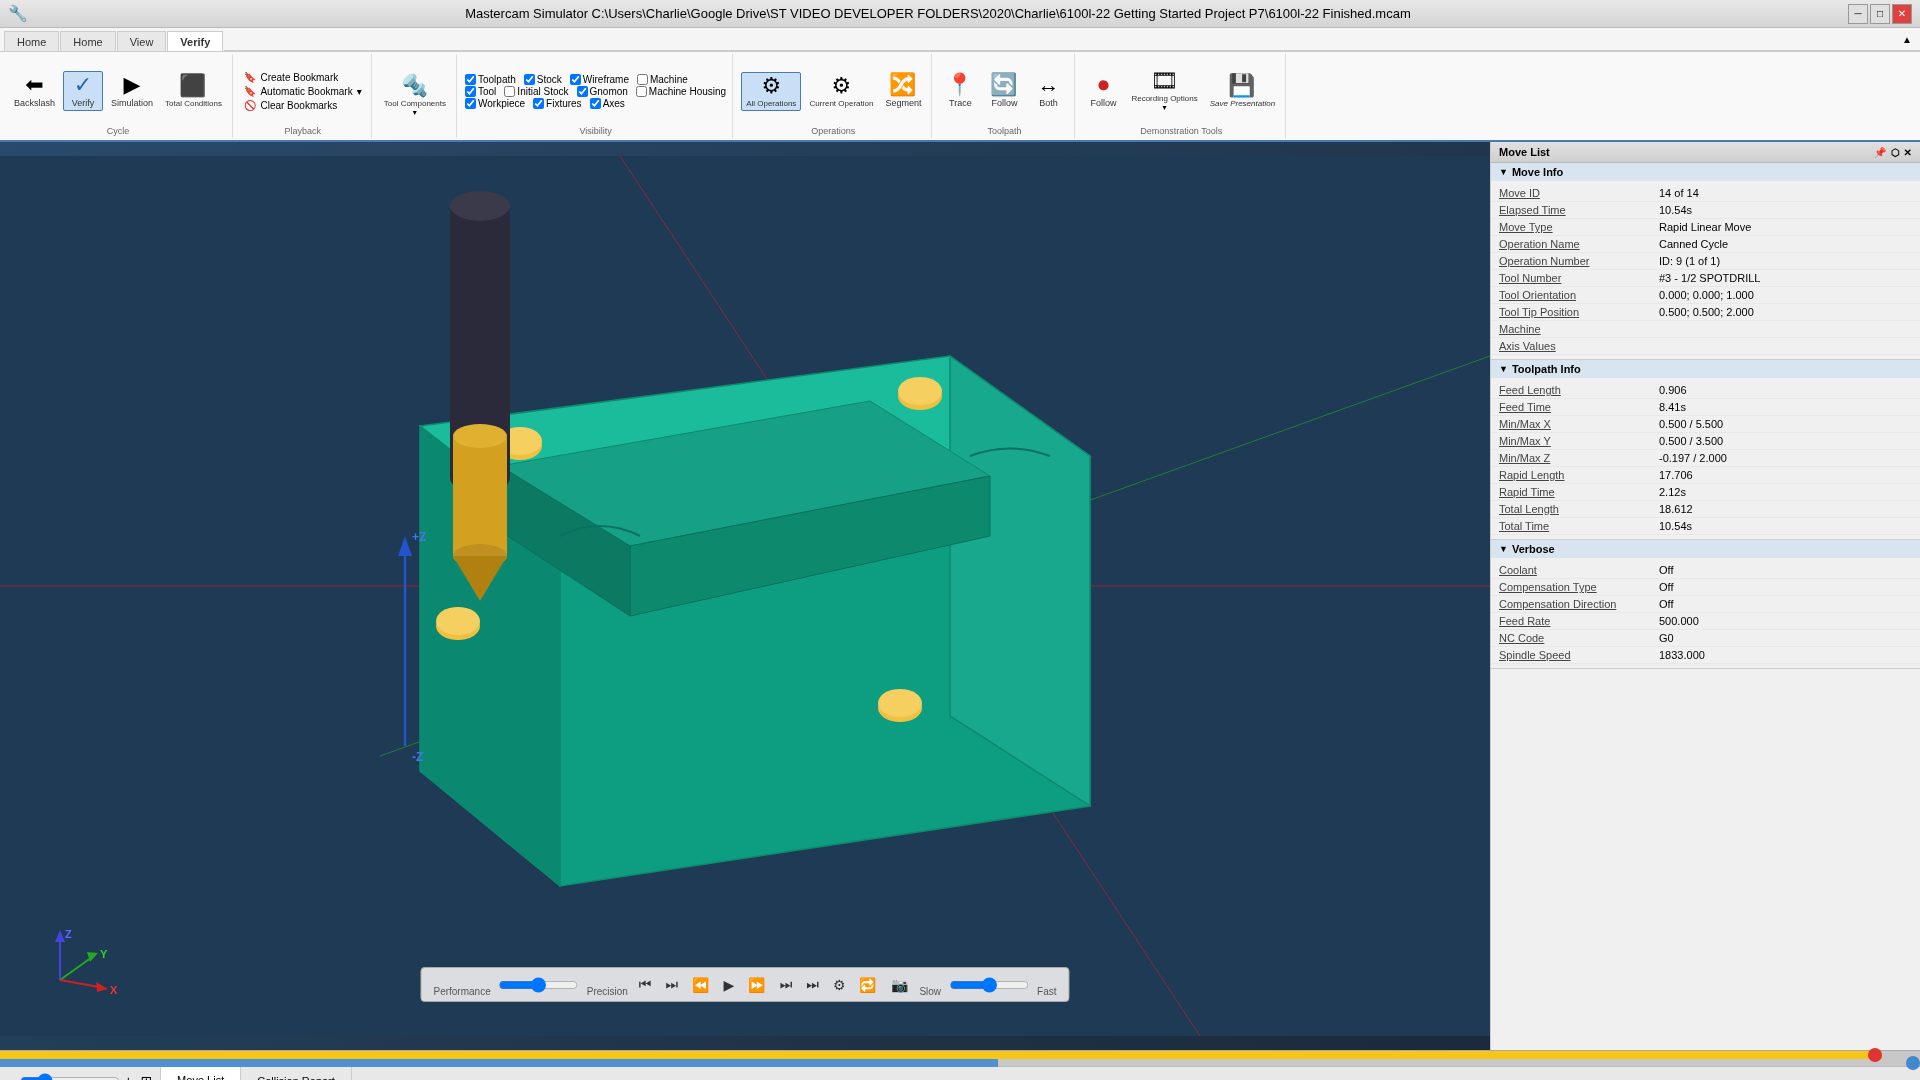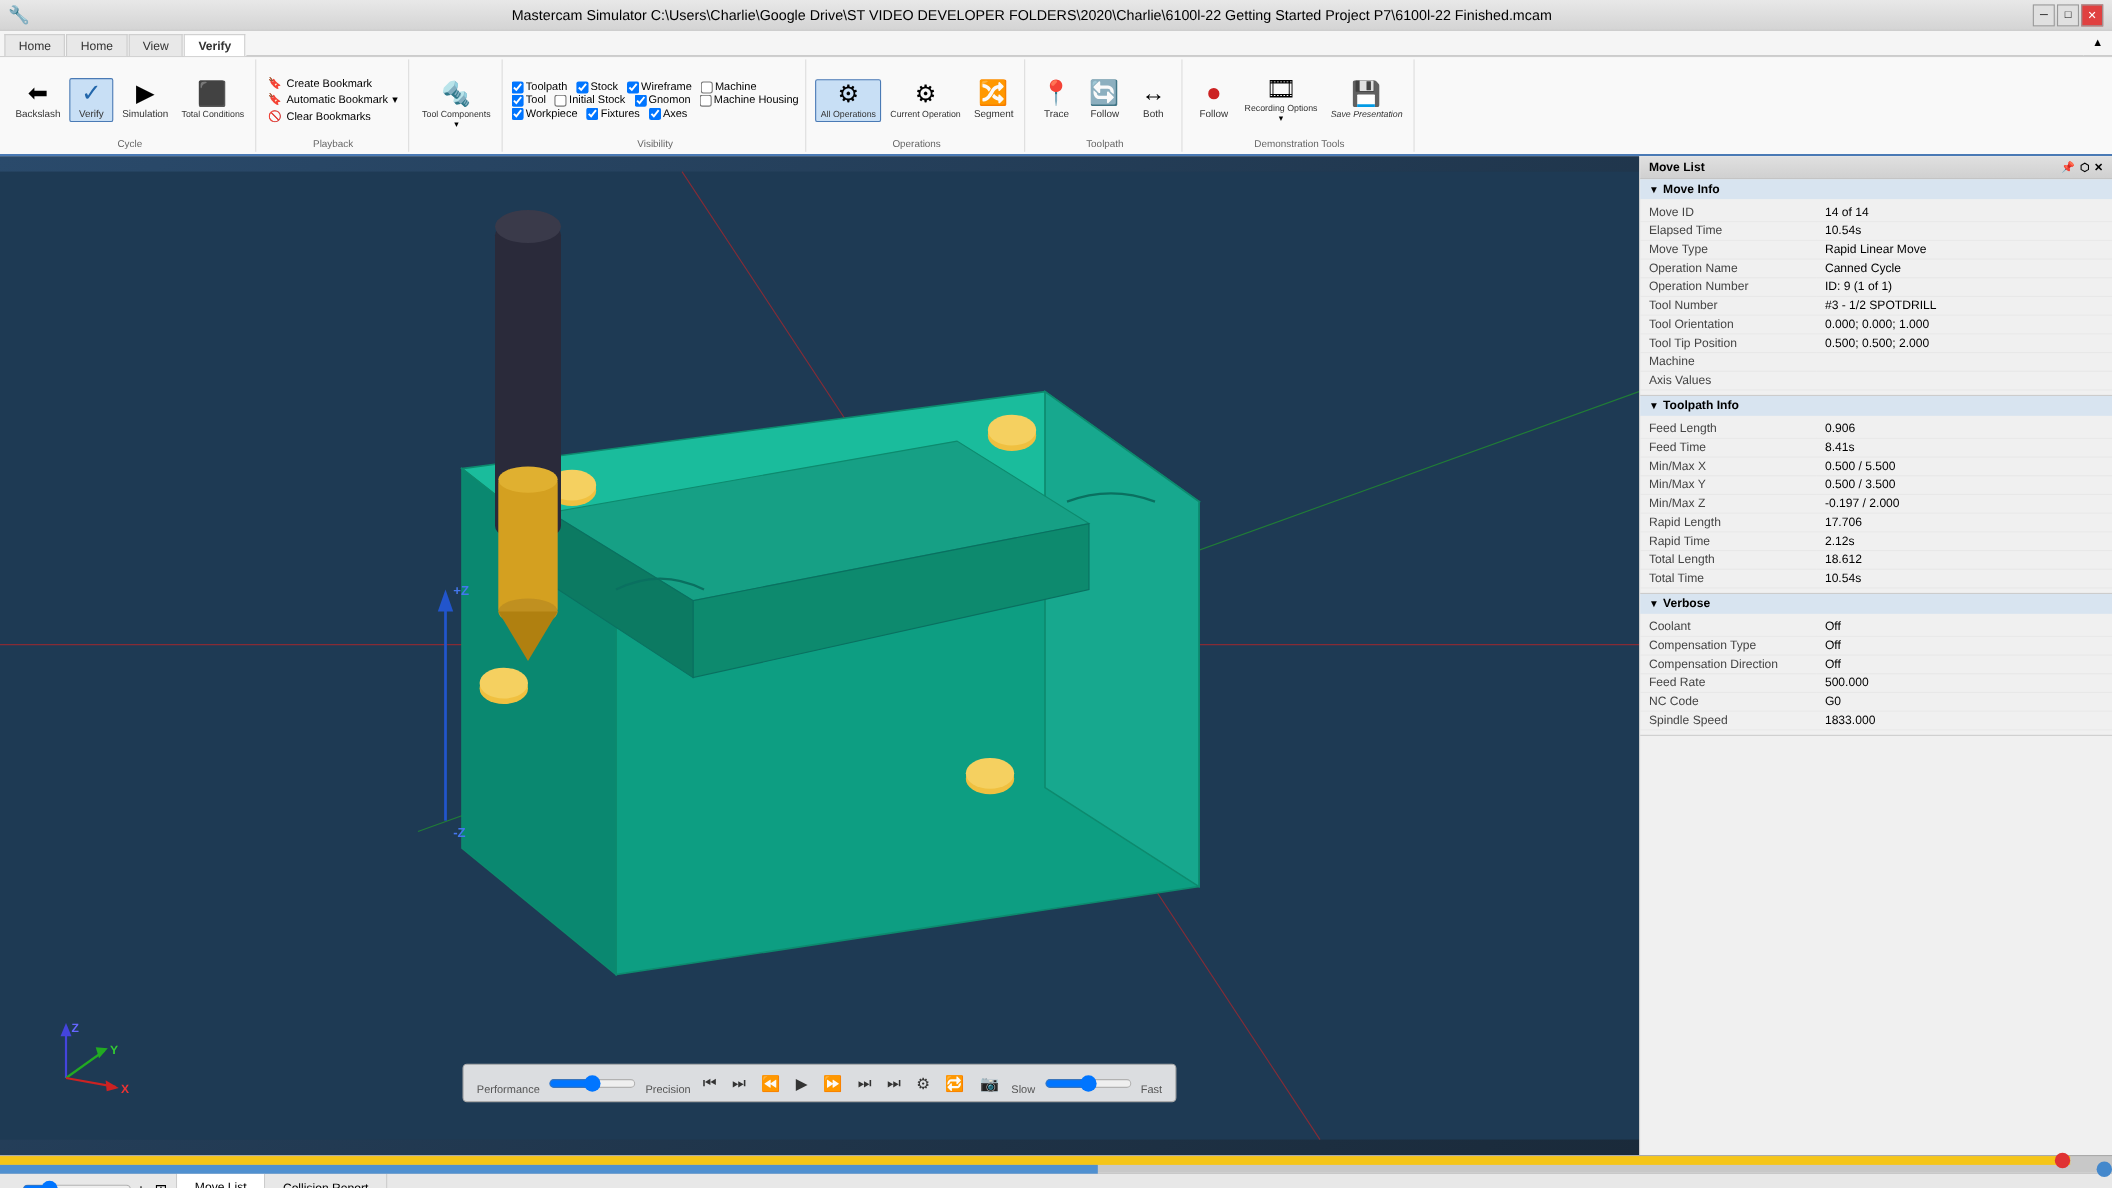--- a/index.html
+++ b/index.html
@@ -161,21 +161,21 @@
       display: flex;
       align-items: center;
       gap: 4px;
       cursor: pointer;
     }
     .section-header .arrow { font-size: 9px; }
 
     .prop-table { width: 100%; border-collapse: collapse; }
     .prop-table tr { border-bottom: 1px solid #e8e8e8; }
     .prop-table td { padding: 2px 8px; font-size: 11px; }
-    .prop-table td:first-child { color: #444; width: 160px; }
+    .prop-table td:first-child { color: #444; width: 160px; text-decoration: underline; }
     .prop-table td:last-child { color: #000; font-weight: 500; }
 
     #timeline-fill {
       height: 100%;
       background: #f5c518;
       position: absolute;
       left: 0; top: 0;
     }
 
     #timeline-thumb {

